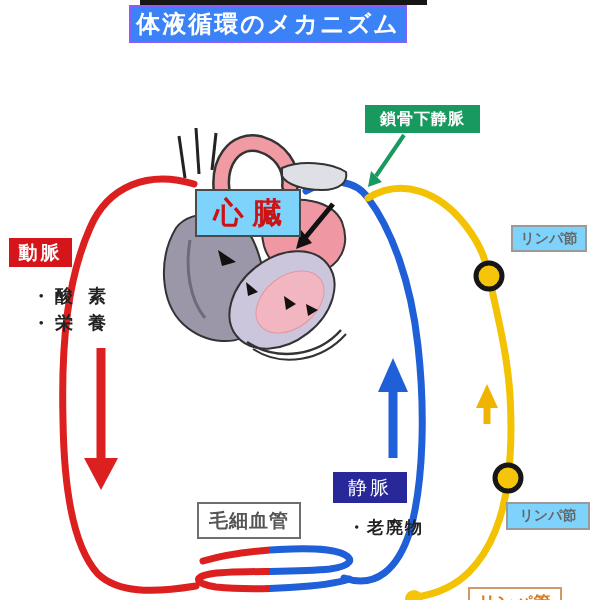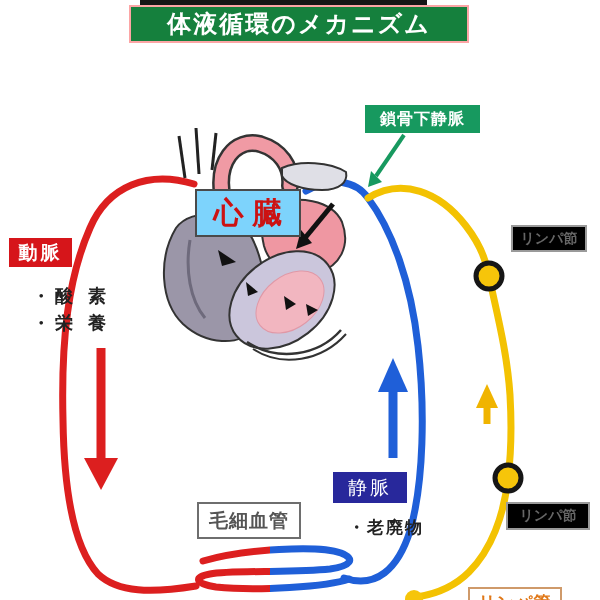--- a/index.html
+++ b/index.html
@@ -1,36 +1,36 @@
 <!DOCTYPE html>
 <html><head>
 <meta charset="utf-8">
 <style>
   html,body{margin:0;padding:0;}
   body{width:600px;height:600px;background:#fff;font-family:"Liberation Sans","DejaVu Sans",sans-serif;}
   .stage{position:relative;width:600px;height:600px;background:#fff;overflow:hidden;}
   .stage svg{position:absolute;left:0;top:0;}
   .lbl{position:absolute;display:flex;align-items:center;justify-content:center;box-sizing:border-box;white-space:nowrap;}
   .top-strip{left:140px;top:0;width:287px;height:5px;background:#161616;}
-  .title{left:129px;top:5px;width:340px;height:38px;background:#15803d;border:2px solid #fca5a5;
+  .title{left:129px;top:5px;width:278px;height:38px;background:#3b82f6;border:2px solid #8b5cf6;
          color:#ffffff;font-size:24px;font-weight:bold;letter-spacing:2px;}
   .heart-label{left:195px;top:189px;width:106px;height:48px;background:#7dd3fc;border:2px solid #4a4a4a;
          color:#cc1212;font-size:30px;font-weight:bold;letter-spacing:9px;padding-left:9px;}
   .subclavian{left:365px;top:105px;width:115px;height:28px;background:#17995f;
          color:#ffffff;font-size:16px;font-weight:bold;letter-spacing:1px;}
   .artery-label{left:9px;top:238px;width:63px;height:29px;background:#d6151a;
          color:#ffffff;font-size:19px;font-weight:bold;letter-spacing:3px;}
   .artery-items{left:4px;top:283px;color:#222;font-size:18px;font-weight:bold;letter-spacing:5px;
          flex-direction:column;align-items:flex-start;line-height:27px;margin-left:28px;}
   .vein-label{left:333px;top:472px;width:74px;height:31px;background:#28289b;
          color:#ffffff;font-size:19px;font-weight:normal;letter-spacing:3px;}
   .vein-item{left:348px;top:516px;color:#222;font-size:17px;font-weight:bold;letter-spacing:2px;}
   .capillary{left:197px;top:502px;width:104px;height:37px;background:#ffffff;border:2px solid #6e6e6e;
          color:#555;font-size:19px;font-weight:bold;letter-spacing:1px;}
-  .lymph-node-label{background:#000000;border:2px solid #9a9a9a;color:#666;font-size:14px;font-weight:bold;}
+  .lymph-node-label{background:#7dd3fc;border:2px solid #9a9a9a;color:#666;font-size:14px;font-weight:bold;}
   .lymph-upper{left:511px;top:225px;width:76px;height:27px;}
   .lymph-lower{left:506px;top:502px;width:84px;height:28px;}
   .lymph-vessel{left:468px;top:587px;width:94px;height:30px;background:#ffffff;border:2px solid #cf9a6a;
          color:#e07818;font-size:17px;font-weight:bold;letter-spacing:1px;}
 </style>
 </head>
 <body>
 
 <div class="stage">
 

